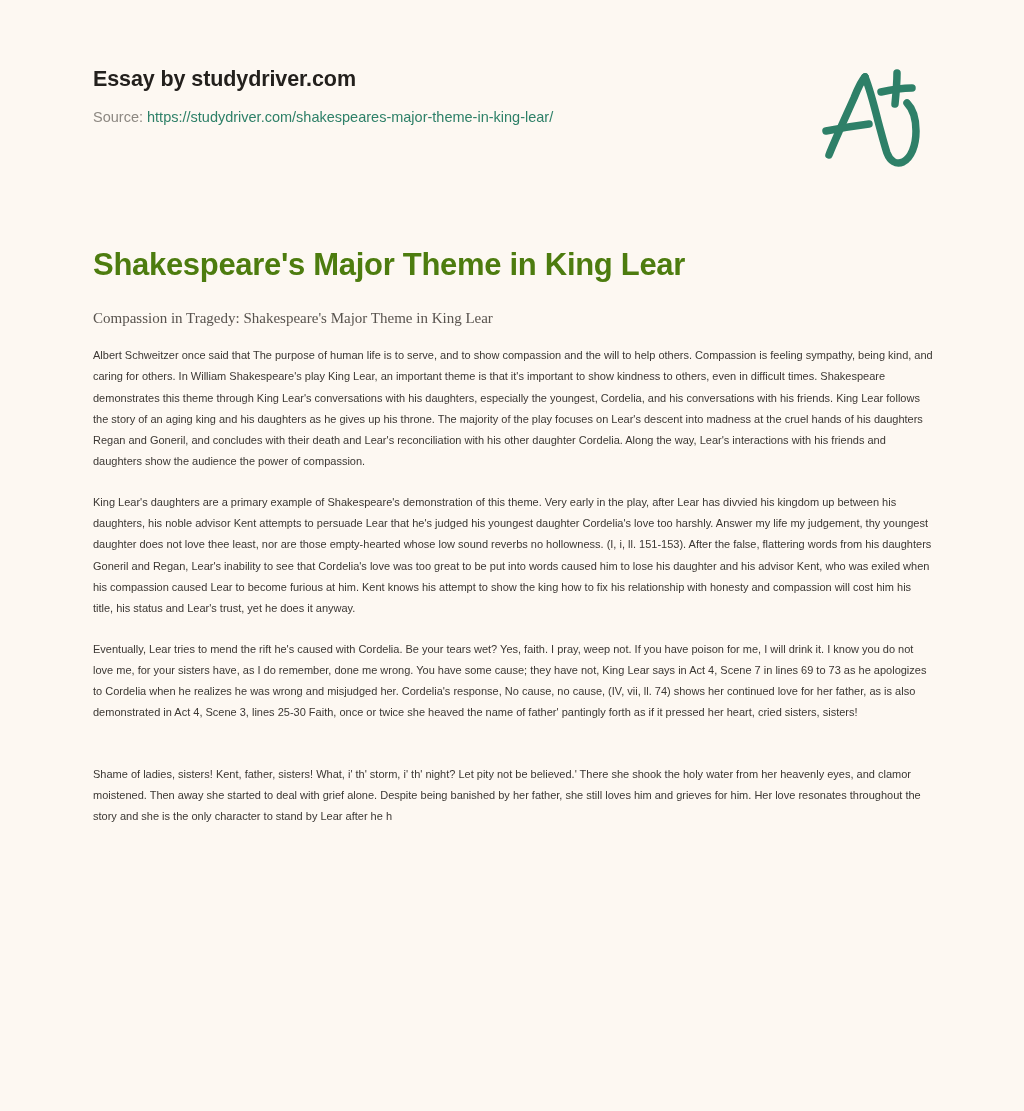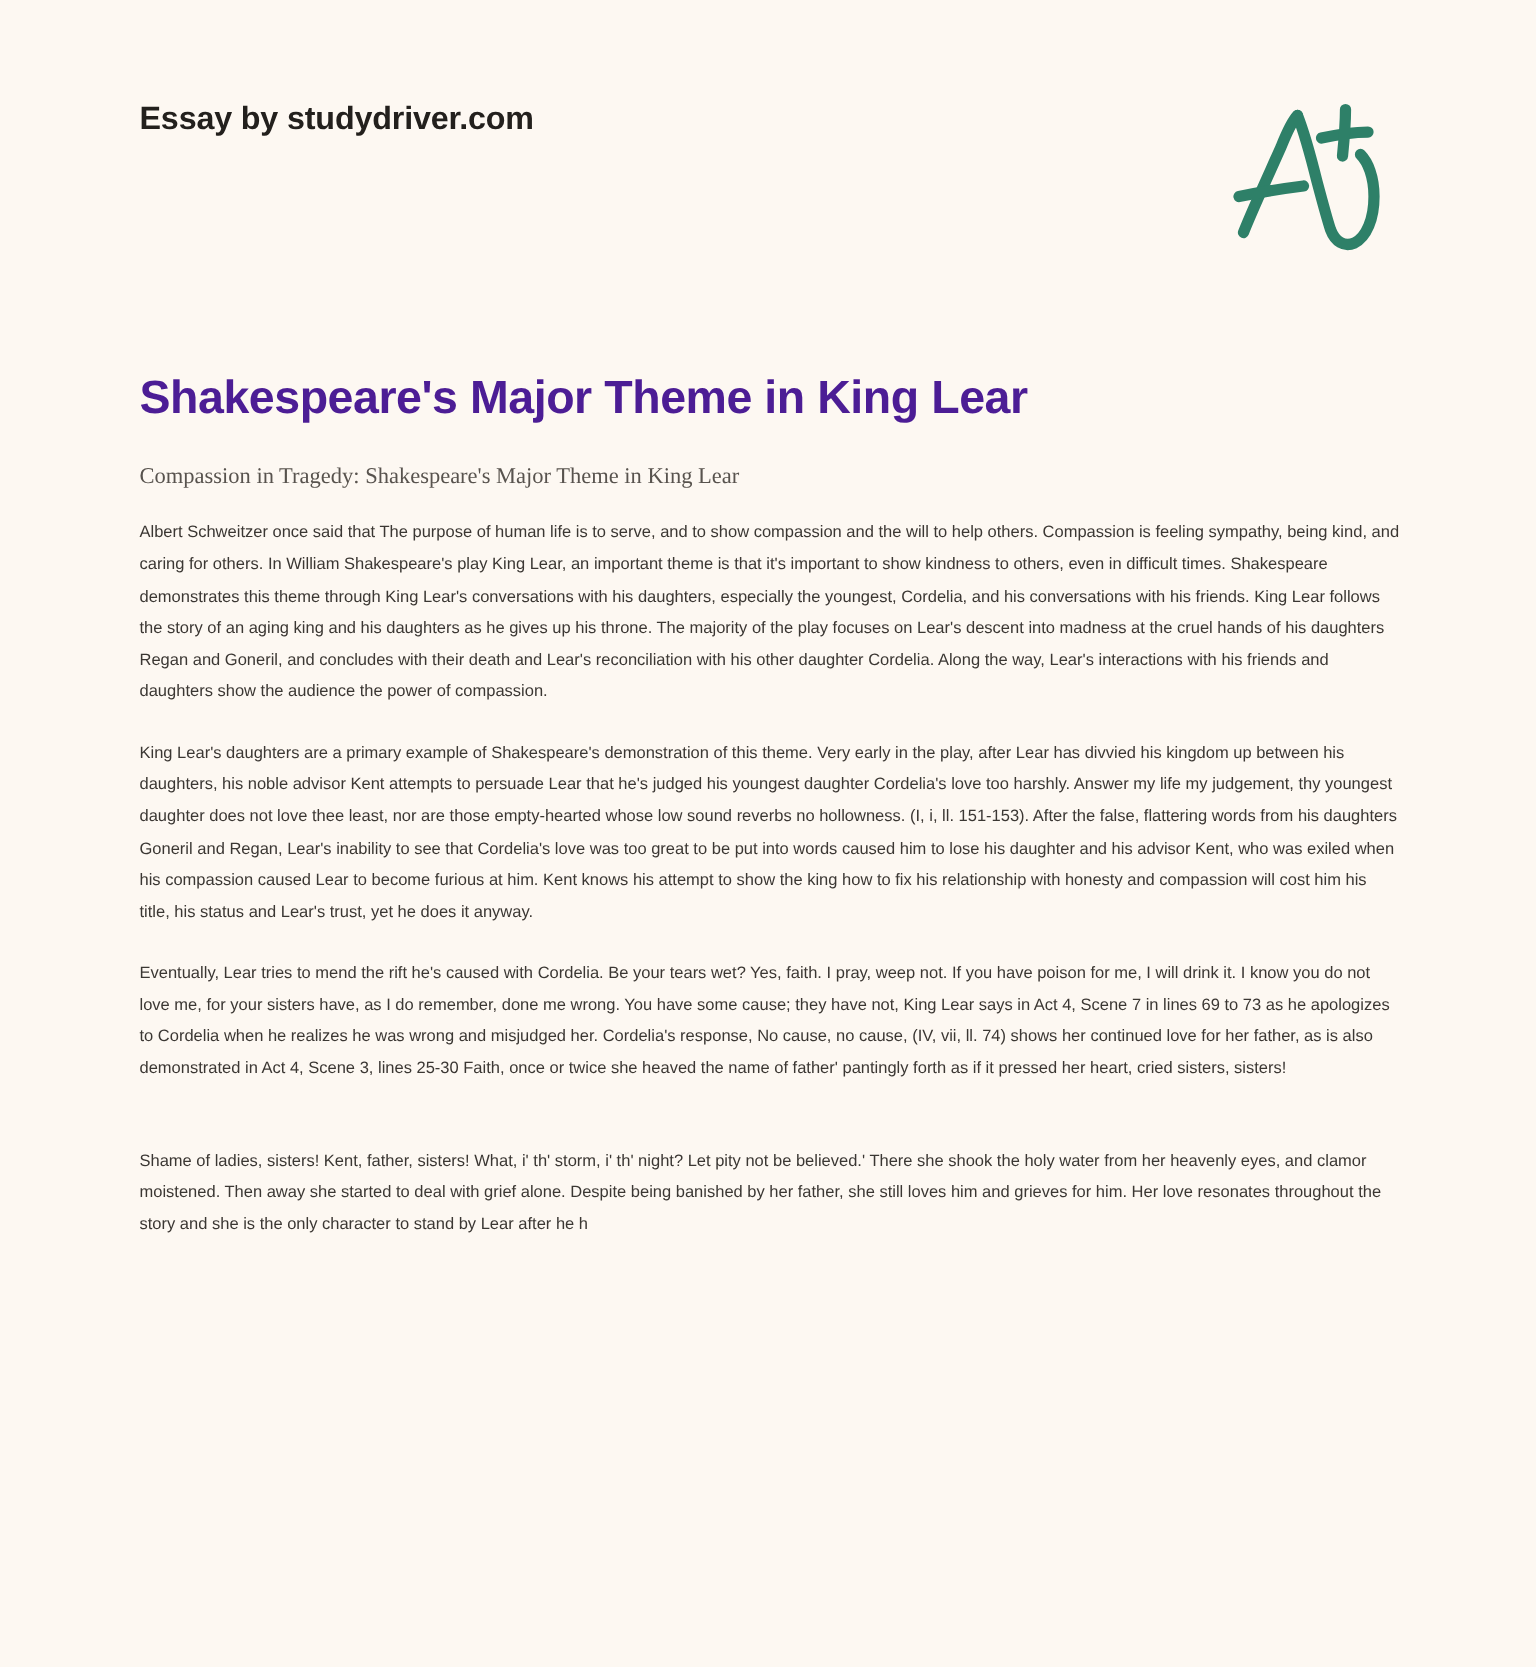--- a/index.html
+++ b/index.html
@@ -80,21 +80,21 @@
     position: absolute;
     left: 93px;
     top: 246px;
     width: 840px;
   }
   .article-title {
     margin: 0;
     font-size: 31px;
     line-height: 38px;
     font-weight: bold;
-    color: #4c1d95;
+    color: #4d7c0f;
     letter-spacing: -0.3px;
   }
   .article-subtitle {
     margin: 0;
     padding-top: 23px;
     font-size: 15px;
     line-height: 22px;
     color: #58534e;
     font-family: Liberation Serif, serif;
   }
@@ -125,20 +125,24 @@
 </head>
 <body>
 
 <div class="page">
 
   <div class="header">
 
     <div class="brand-block">
       <div class="brand-title">Essay by studydriver.com</div>
 
+      <div class="source-line">
+        <span class="source-label">Source:</span>
+        <a class="source-url" href="#">https://studydriver.com/shakespeares-major-theme-in-king-lear/</a>
+      </div>
     </div>
 
     <div class="logo">
       <svg viewBox="0 0 118 112" xmlns="http://www.w3.org/2000/svg">
         <g fill="none" stroke="#2E8068" stroke-width="7.5" stroke-linecap="round" stroke-linejoin="round">
 
           <path d="M17 97 C 22 84, 34 58, 42 40 C 46 30, 50 22, 53 19"></path>
 
           <path d="M53 19 C 57 29, 62 47, 66 63 C 70 78, 73 89, 75 95
                    C 78 103, 84 107, 91 104

